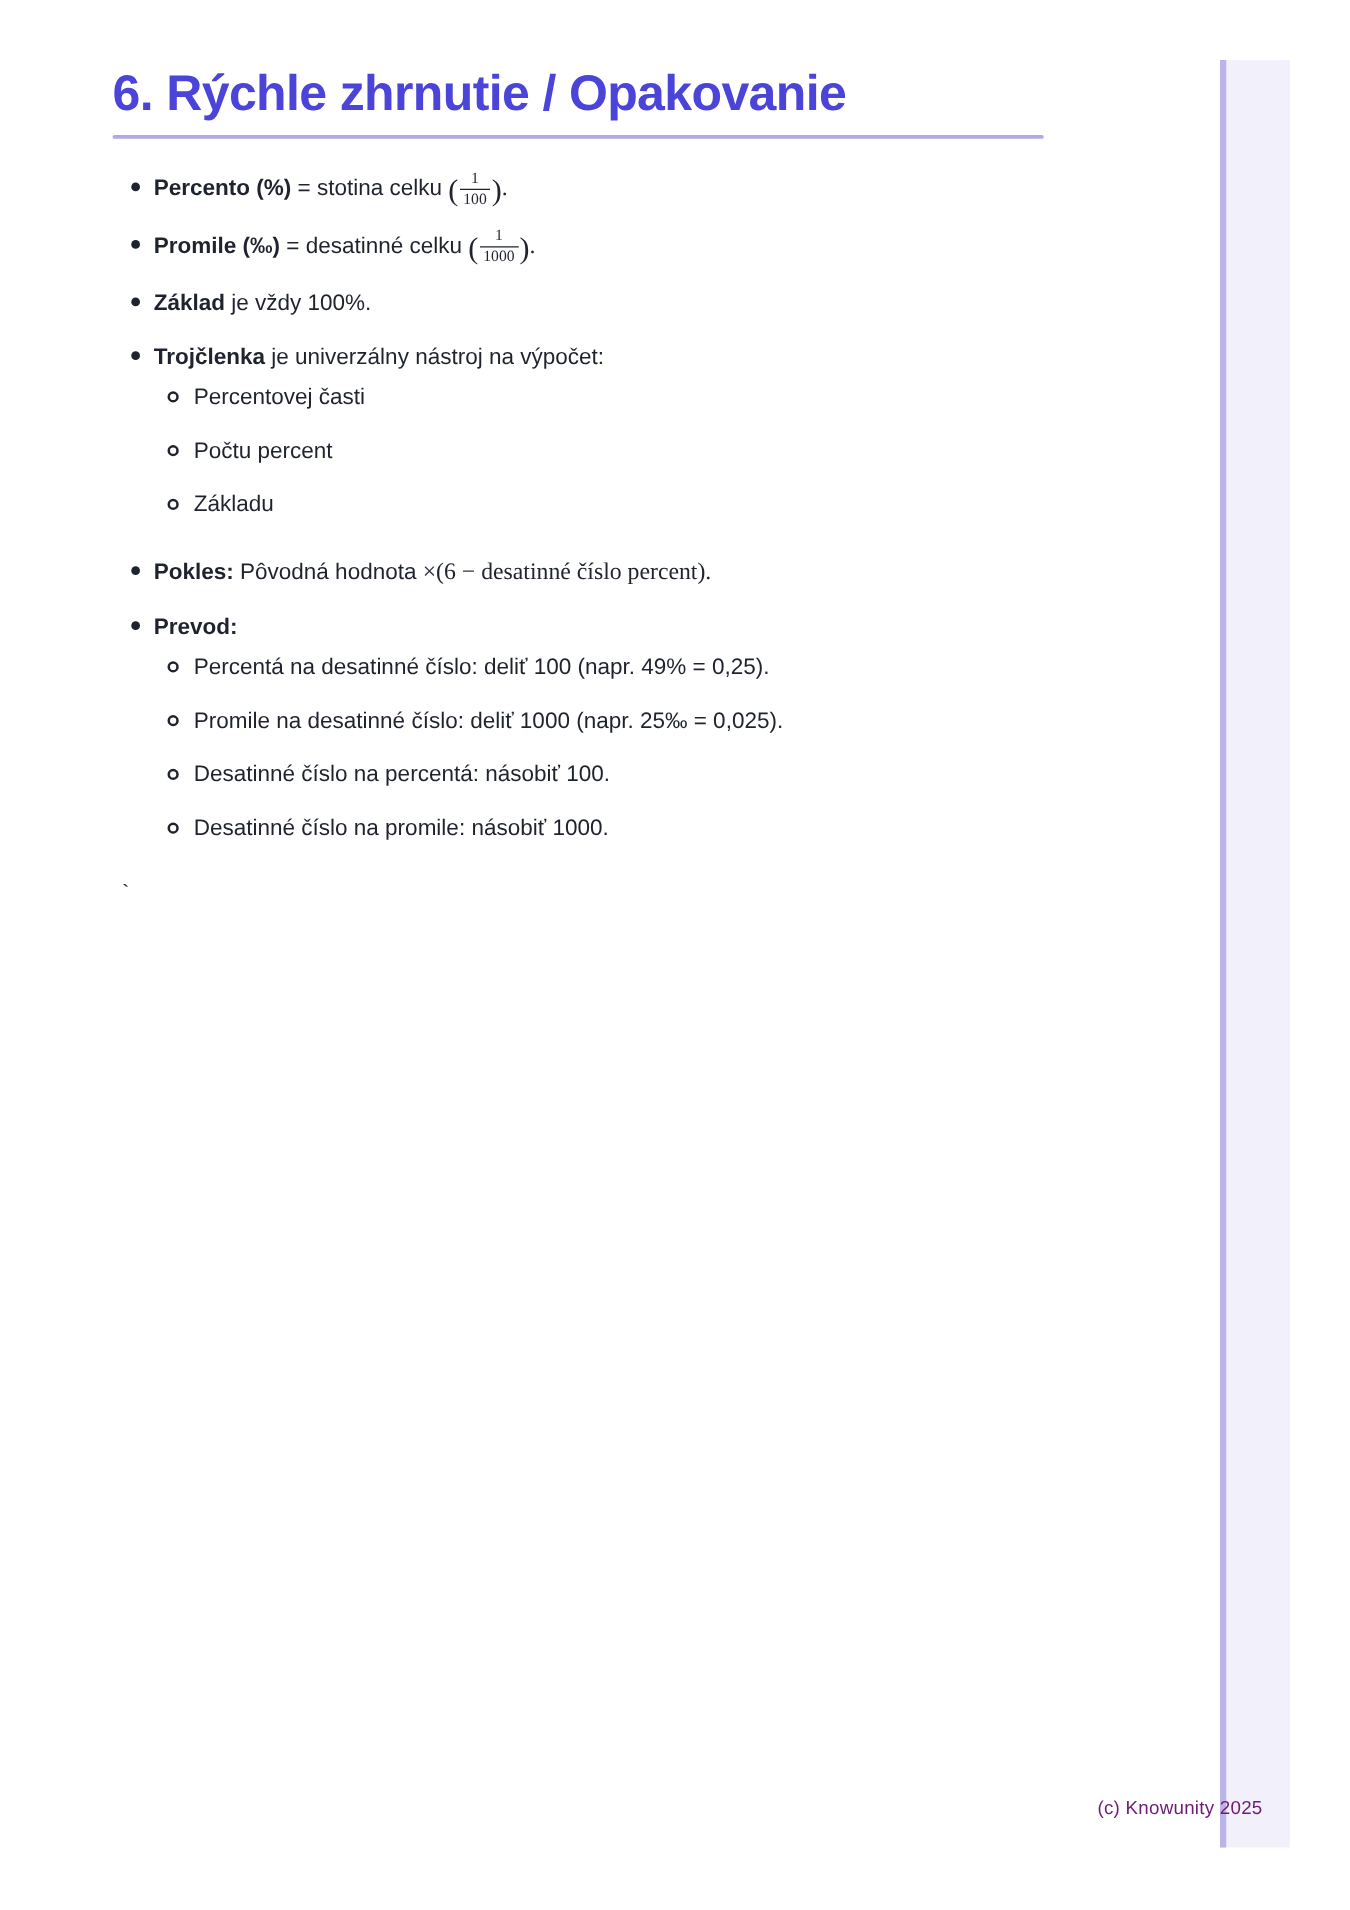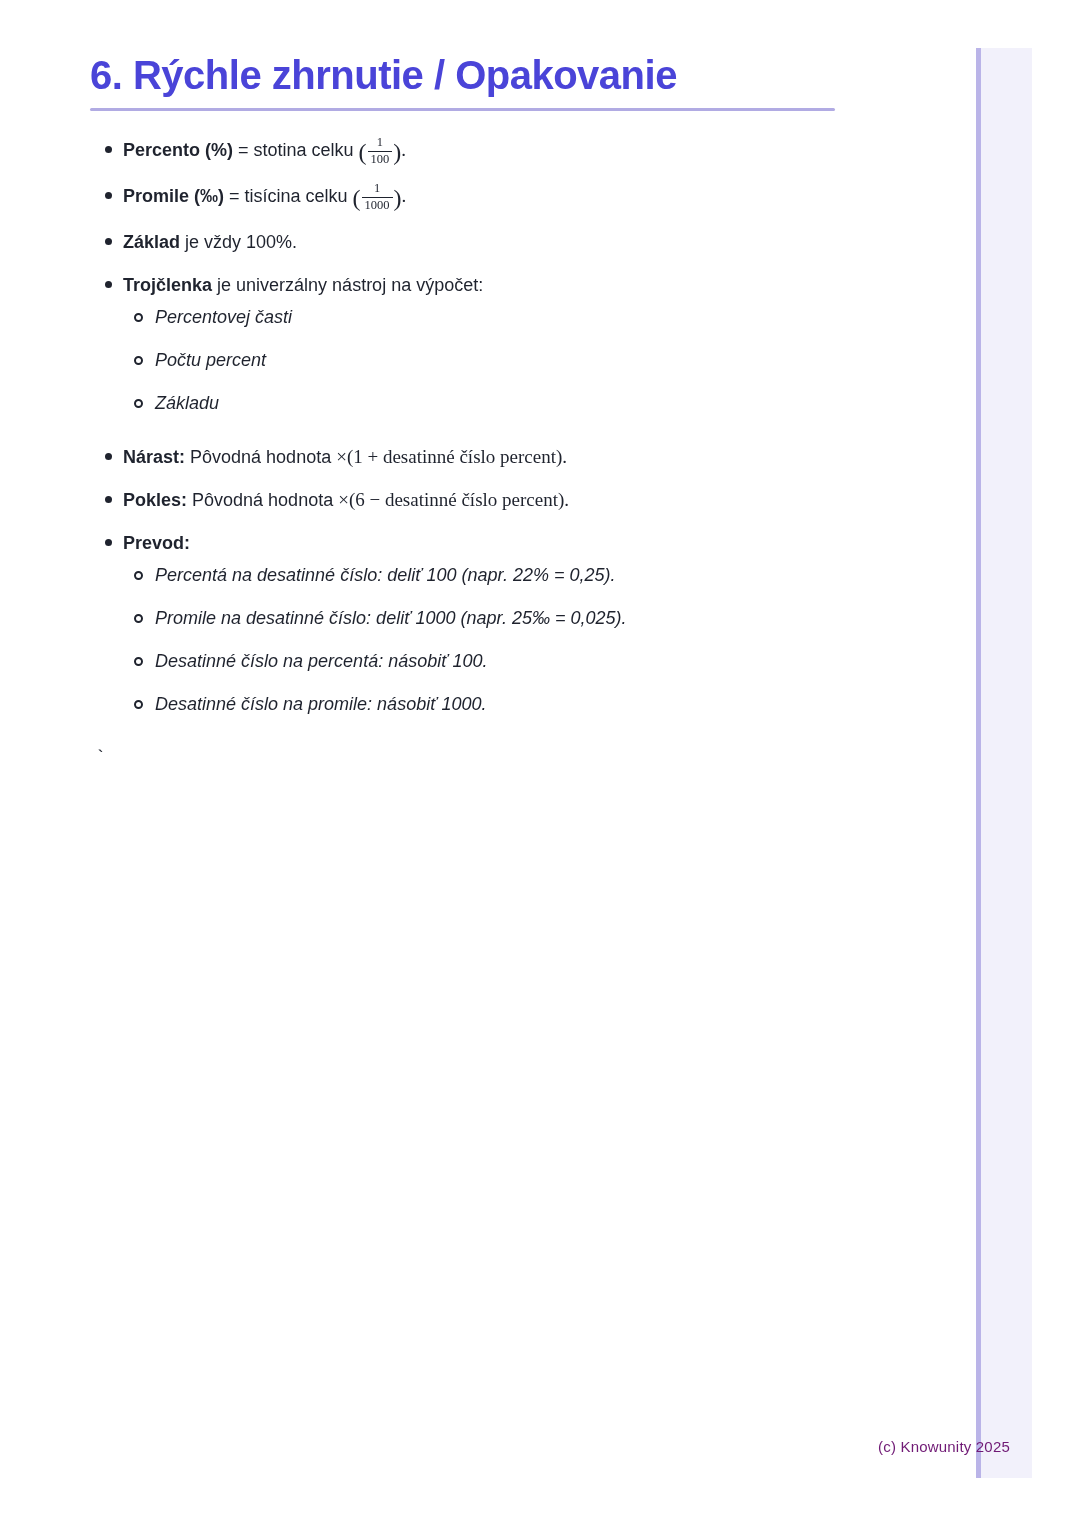--- a/index.html
+++ b/index.html
@@ -40,21 +40,21 @@
   .list { margin-top:25px; }
   .item, .subitem {
     position:relative;
     font-size:18px;
     line-height:28px;
     padding-left:33px;
     padding-bottom:15px;
   }
   .subitem { padding-left:65px; }
   .item.has-sub { padding-bottom:4px; }
-  .sublist { padding-bottom:11px;font-style:italic; }
+  .sublist { padding-bottom:11px; }
   .dot {
     position:absolute; left:15px; top:10px;
     width:7px; height:7px; border-radius:50%;
     background:#1f232e;
   }
   .circ {
     position:absolute; left:44px; top:10px;
     width:9px; height:9px; border-radius:50%;
     border:2px solid #1f232e;
     box-sizing:border-box;
@@ -109,21 +109,21 @@
 
     <div class="list">
 
       <div class="item">
         <span class="dot"></span>
         <span class="b">Percento (%)</span><span> = stotina celku </span><span class="paren">(</span><span class="frac"><span class="num">1</span><span class="den">100</span></span><span class="paren">)</span><span class="math">.</span>
       </div>
 
       <div class="item">
         <span class="dot"></span>
-        <span class="b">Promile (‰)</span><span> = tisícina celku </span><span class="paren">(</span><span class="frac"><span class="num">1</span><span class="den">1000</span></span><span class="paren">)</span><span class="math">.</span>
+        <span class="b">Promile (‰)</span><span> = desatinné celku </span><span class="paren">(</span><span class="frac"><span class="num">1</span><span class="den">1000</span></span><span class="paren">)</span><span class="math">.</span>
       </div>
 
       <div class="item">
         <span class="dot"></span>
         <span class="b">Základ</span><span> je vždy 100%.</span>
       </div>
 
       <div class="item has-sub">
         <span class="dot"></span>
         <span class="b">Trojčlenka</span><span> je univerzálny nástroj na výpočet:</span>
@@ -136,38 +136,34 @@
         <div class="subitem">
           <span class="circ"></span>
           <span>Počtu percent</span>
         </div>
         <div class="subitem">
           <span class="circ"></span>
           <span>Základu</span>
         </div>
       </div>
 
-      <div class="item">
-        <span class="dot"></span>
-        <span class="b">Nárast:</span><span> Pôvodná hodnota </span><span class="math">×(1 + desatinné číslo percent).</span>
-      </div>
 
       <div class="item">
         <span class="dot"></span>
         <span class="b">Pokles:</span><span> Pôvodná hodnota </span><span class="math">×(6 − desatinné číslo percent).</span>
       </div>
 
       <div class="item has-sub">
         <span class="dot"></span>
         <span class="b">Prevod:</span>
       </div>
       <div class="sublist">
         <div class="subitem">
           <span class="circ"></span>
-          <span>Percentá na desatinné číslo: deliť 100 (napr. 22% = 0,25).</span>
+          <span>Percentá na desatinné číslo: deliť 100 (napr. 49% = 0,25).</span>
         </div>
         <div class="subitem">
           <span class="circ"></span>
           <span>Promile na desatinné číslo: deliť 1000 (napr. 25‰ = 0,025).</span>
         </div>
         <div class="subitem">
           <span class="circ"></span>
           <span>Desatinné číslo na percentá: násobiť 100.</span>
         </div>
         <div class="subitem">

